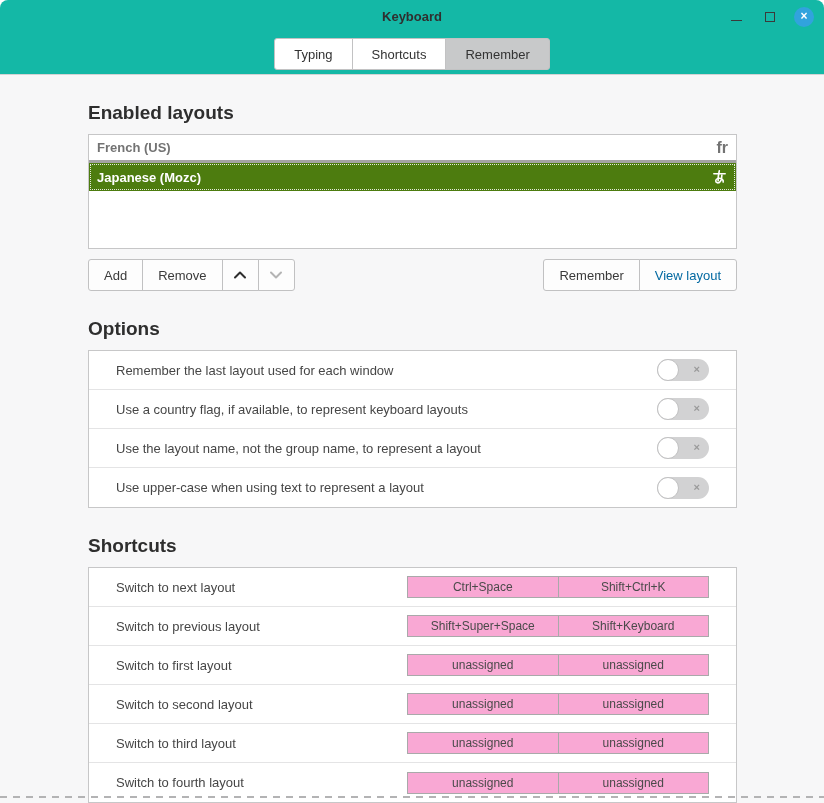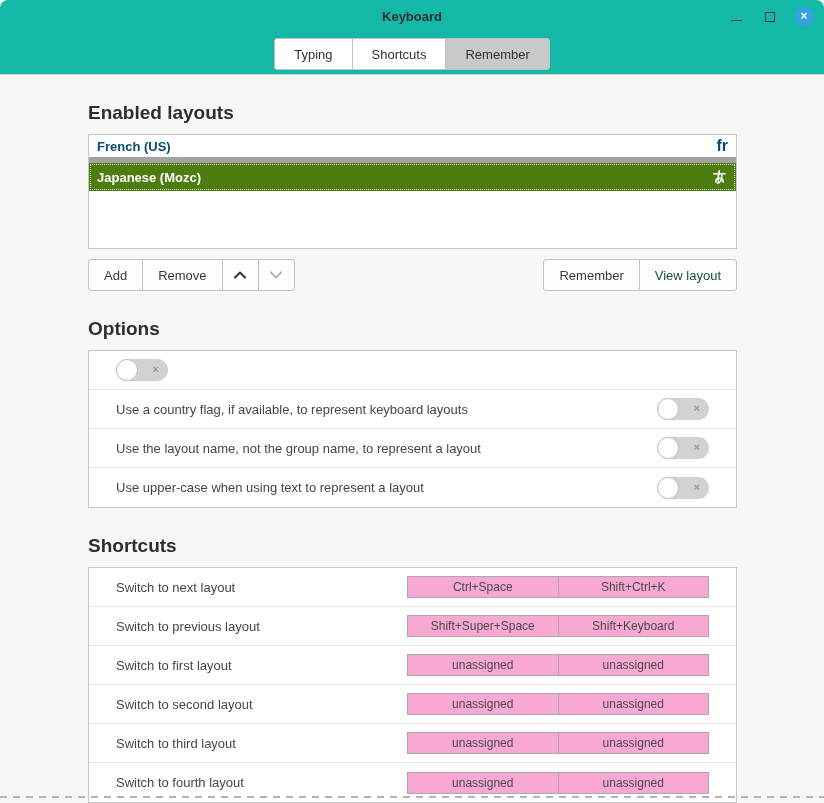--- a/index.html
+++ b/index.html
@@ -76,22 +76,22 @@
   .layout-list {
     margin-top:10px;
     height:115px;
     background:#ffffff;
     border:1px solid #c6c6c7;
   }
   .layout-row {
     height:28px;
     display:flex; align-items:center;
     padding:0 8px;
-    font-size:13px; font-weight:700; color:#0c4a6e;
-    border-bottom:6px solid #a3a3a3;
+    font-size:13px; font-weight:700; color:#737373;
+    border-bottom:3px solid #a3a3a3;
     cursor:default;
   }
   .layout-row.selected {
     background:#4d7c0f;
     color:#ffffff;
     border-bottom:none;
     outline:1px dotted rgba(255,255,255,0.85);
     outline-offset:-2px;
   }
   .layout-indicator { margin-left:auto; font-size:16px; font-weight:700; line-height:1; }
@@ -106,21 +106,21 @@
     background:#fdfdfd;
     border:1px solid #c1c1c2;
     font-size:13px; color:#3a3a3a;
     display:flex; align-items:center; justify-content:center;
     margin-left:-1px;
     cursor:default;
   }
   .btn:first-child { border-radius:3px 0 0 3px; margin-left:0; }
   .btn:last-child { border-radius:0 3px 3px 0; }
   .btn.icon-btn { width:37px; padding:0; }
-  .btn.disabled { color:#14532d; }
+  .btn.disabled { color:#0369a1; }
   
   .panel {
     margin-top:10px;
     background:#ffffff;
     border:1px solid #c7c7c8;
   }
   .panel-row {
     height:39px;
     display:flex; align-items:center;
     padding:0 27px;
@@ -237,20 +237,21 @@
       </div>
       <div class="btn-group">
         <div class="btn">Remember</div>
         <div class="btn disabled">View layout</div>
       </div>
     </div>
 
     <div class="section-heading">Options</div>
     <div class="panel">
       <div class="panel-row">
+        <span class="row-label">Remember the last layout used for each window</span>
         <div class="toggle">
           <span class="x-mark">×</span>
           <span class="knob"></span>
         </div>
       </div>
       <div class="panel-row">
         <span class="row-label">Use a country flag, if available, to represent keyboard layouts</span>
         <div class="toggle">
           <span class="x-mark">×</span>
           <span class="knob"></span>

